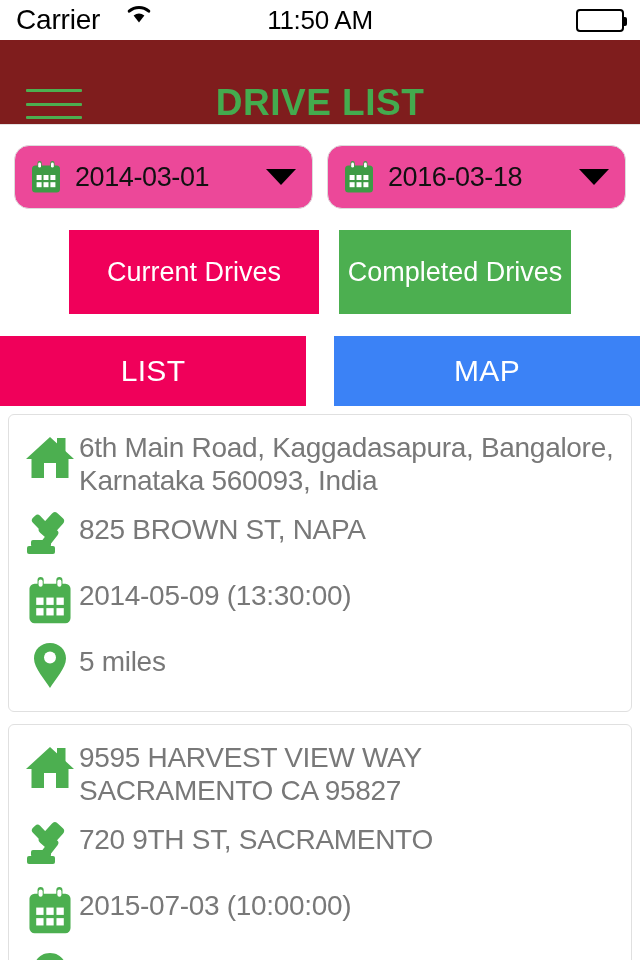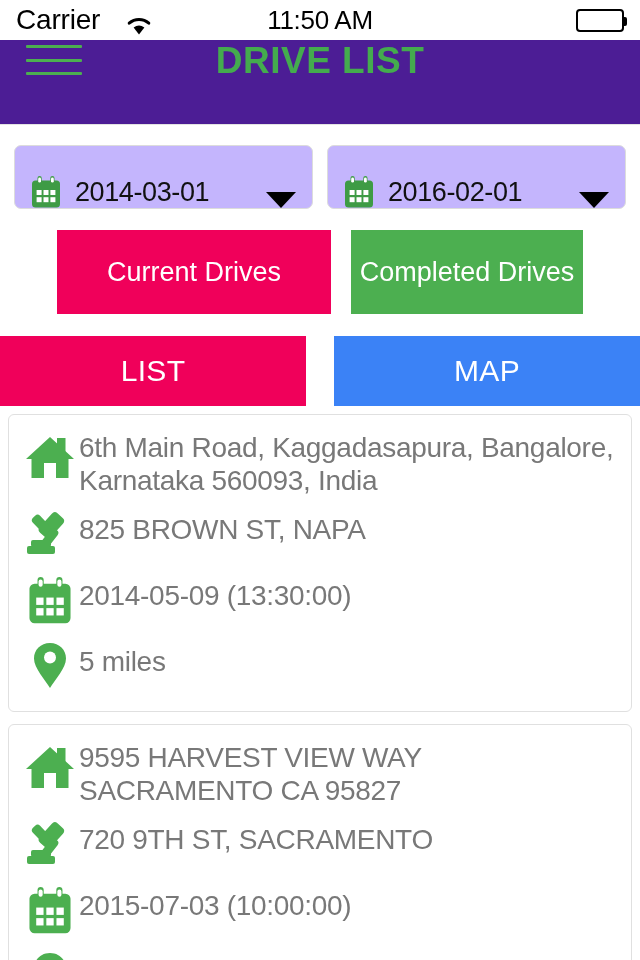--- a/index.html
+++ b/index.html
@@ -12,21 +12,21 @@
   #app { position: relative; width: 640px; height: 960px; background:#fff; }
 
   
   .statusbar {
     height: 40px; width: 100%;
     display: flex; align-items: center;
     padding: 0 16px;
     background: #fff;
     position: relative;
   }
-  .sb-left { display:flex; align-items:flex-end; gap:26px; }
+  .sb-left { display:flex; align-items:flex-start; gap:26px; }
   .sb-carrier { font-size: 28px; color:#000; letter-spacing:-0.2px; }
   .sb-time {
     position:absolute; left:0; right:0; text-align:center;
     font-size:26px; font-weight:normal; color:#000;
     letter-spacing: -0.3px;
   }
   .sb-right { margin-left:auto; display:flex; align-items:center; }
   .battery {
     width: 48px; height: 23px;
     border: 2.5px solid #000; border-radius: 4px;
@@ -34,24 +34,24 @@
   }
   .battery .fill { width:100%; height:100%; background:#000; border-radius:1.5px; }
   .battery:after {
     content:""; position:absolute; right:-5px; top:6px;
     width:3px; height:9px; background:#000; border-radius:0 2px 2px 0;
   }
 
   
   .navbar {
     height: 85px; width:100%;
-    display:flex; align-items:flex-start;
+    display:flex; align-items:flex-end;
     position: relative;
     border-bottom: 1px solid #e3e3e3;
-    background:#4c1d95;
+    background:#7f1d1d;
   }
   .hamburger {
     margin-left: 26px;
     width: 56px; height: 40px;
     display:flex; flex-direction:column; justify-content:space-between;
     padding: 5px 0;
     cursor:pointer;
   }
   .hamburger span { display:block; height:3px; width:100%; background:#4CAF50; border-radius:1px; }
   .nav-title {
@@ -60,23 +60,23 @@
     letter-spacing: 0.5px;
   }
 
   
   .daterow {
     display:flex; gap:14px;
     padding: 20px 14px 0 14px;
   }
   .datefield {
     flex:1; height: 64px;
-    border: 1px solid #dcdcdc; border-radius: 7px;
-    background:#c4b5fd;
-    display:flex; align-items:flex-end;
+    border: 1px solid #dcdcdc; border-radius: 15px;
+    background:#ec4899;
+    display:flex; align-items:center;
     padding: 0 16px;
     cursor:pointer;
   }
   .cal-icon { width:30px; height:32px; flex:0 0 30px; }
   .date-text { font-size: 27px; color:#111; margin-left: 14px; letter-spacing:-0.4px; }
   .caret {
     margin-left:auto;
     width:0;height:0;
     border-left: 15px solid transparent;
     border-right: 15px solid transparent;
@@ -89,21 +89,21 @@
     padding: 21px 0 0 0;
     justify-content:center;
   }
   .typebtn {
     height: 84px;
     display:flex; align-items:center; justify-content:center;
     font-size: 27px; color:#fff;
     border:none; cursor:pointer;
     font-family:"Liberation Sans", sans-serif;
   }
-  .typebtn.current { width: 274px; background:#F0005A; }
+  .typebtn.current { width: 250px; background:#F0005A; }
   .typebtn.completed { width: 232px; background:#4CAF50; }
 
   
   .tabrow { display:flex; width:100%; margin-top: 22px; gap: 28px; }
   .tab {
     flex:1; height: 70px;
     display:flex; align-items:center; justify-content:center;
     font-size: 30px; color:#fff; cursor:pointer;
     letter-spacing:0.3px;
   }
@@ -189,21 +189,21 @@
           <rect x="7.2" y="1.6" width="2.8" height="5" rx="1.4" fill="#fff"></rect>
           <rect x="20" y="1.6" width="2.8" height="5" rx="1.4" fill="#fff"></rect>
           <rect x="5.6" y="14" width="5" height="5" fill="#fff"></rect>
           <rect x="12.5" y="14" width="5" height="5" fill="#fff"></rect>
           <rect x="19.4" y="14" width="5" height="5" fill="#fff"></rect>
           <rect x="5.6" y="21.2" width="5" height="5" fill="#fff"></rect>
           <rect x="12.5" y="21.2" width="5" height="5" fill="#fff"></rect>
           <rect x="19.4" y="21.2" width="5" height="5" fill="#fff"></rect>
         </svg>
       </span>
-      <span class="date-text">2016-02-01</span>
+      <span class="date-text">2016-03-18</span>
       <span class="caret"></span>
     </div>
 
   </div>
 
   <div class="typerow">
     <button class="typebtn current">Current Drives</button>
     <button class="typebtn completed">Completed Drives</button>
   </div>
 

